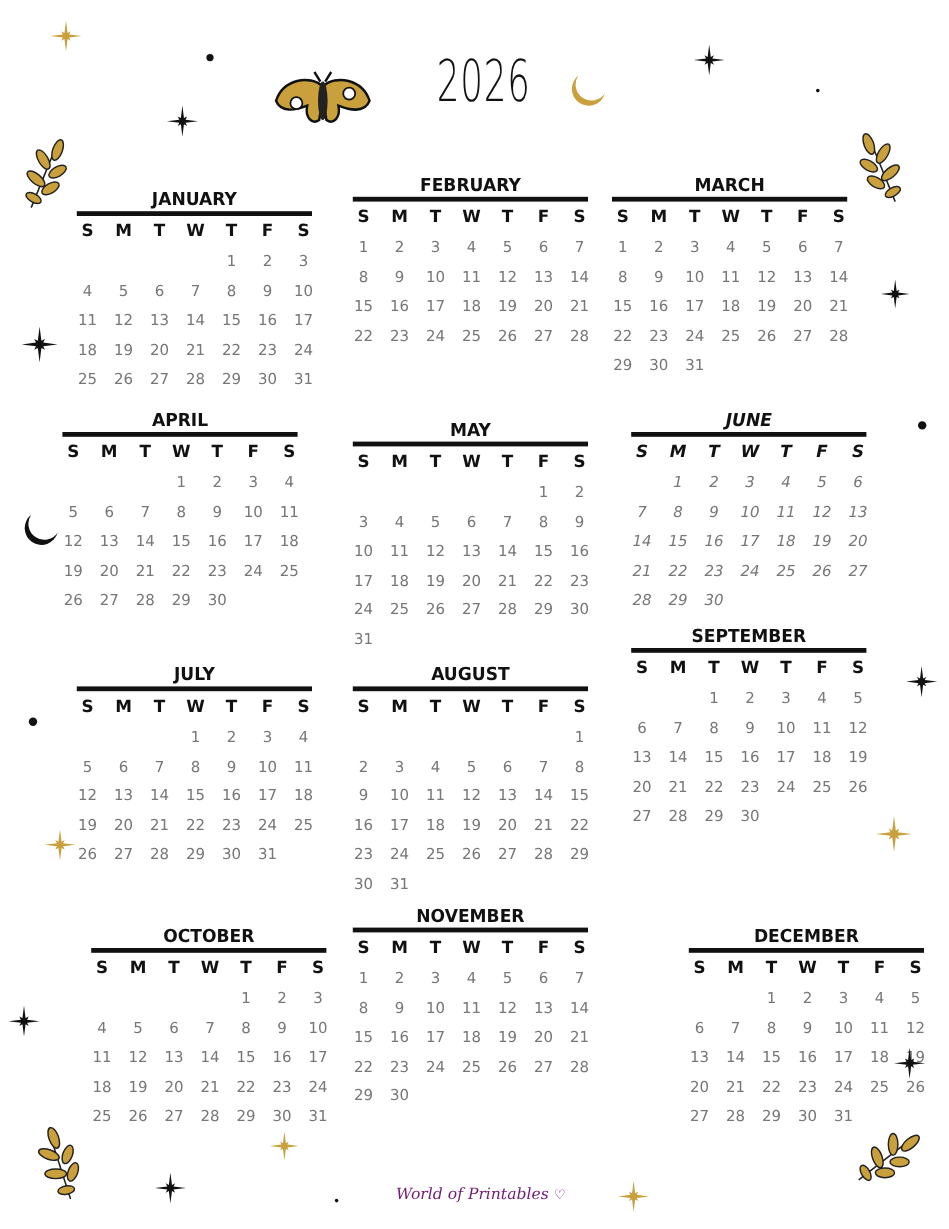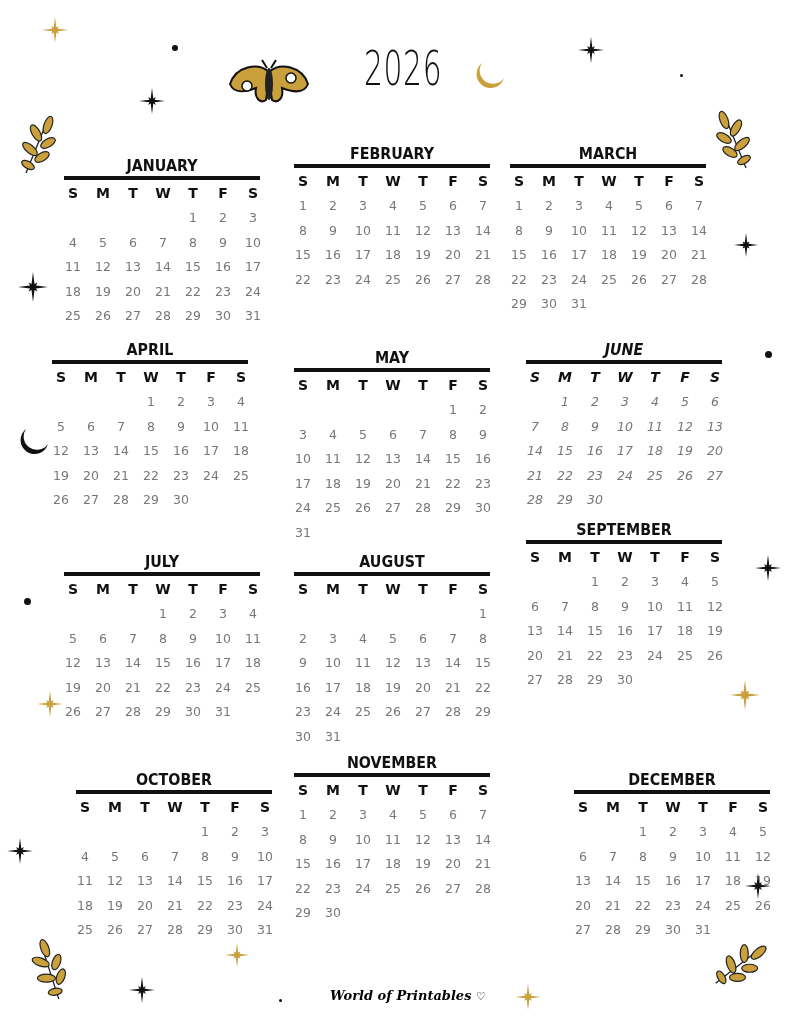--- a/index.html
+++ b/index.html
@@ -582,21 +582,21 @@
         <div class="dc">26</div>
         <div class="dc">27</div>
         <div class="dc">28</div>
         <div class="dc">29</div>
         <div class="dc">30</div>
         <div class="dc">31</div>
       </div>
     </div>
   </div>
 
-<div class="deco" style="left:330px;top:988px;font-family:'DejaVu Serif',serif;font-style:italic;font-weight:bold;font-size:13px;color:#000000;">
+<div class="deco" style="left:330px;top:988px;font-family:'DejaVu Serif',serif;font-style:italic;font-weight:normal;font-size:13px;color:#701a75;">
   <span>World of Printables</span>
   <span style="font-size:11px;">♡</span>
 </div>
 
 <div id="decos">
     <svg class="deco" style="left:42px;top:17px" width="26" height="26" viewBox="0 0 20 20">
       <path d="M10 0 L11 8 L13 7 L12 9 L20 10 L12 11 L13 13 L11 12 L10 20 L9 12 L7 13 L8 11 L0 10 L8 9 L7 7 L9 8 Z" fill="#c9a03c"></path>
     </svg>
     <svg class="deco" style="left:139px;top:88px" width="26" height="26" viewBox="0 0 20 20">
       <path d="M10 0 L11 8 L13 7 L12 9 L20 10 L12 11 L13 13 L11 12 L10 20 L9 12 L7 13 L8 11 L0 10 L8 9 L7 7 L9 8 Z" fill="#111"></path>

